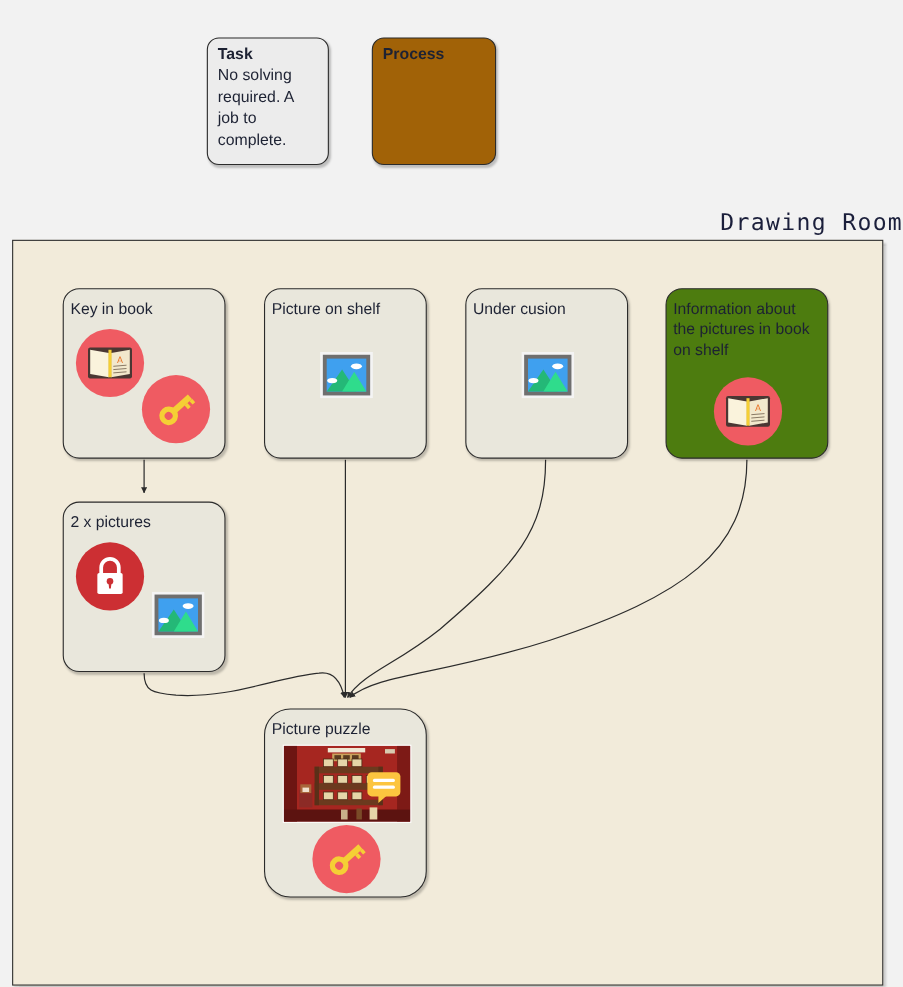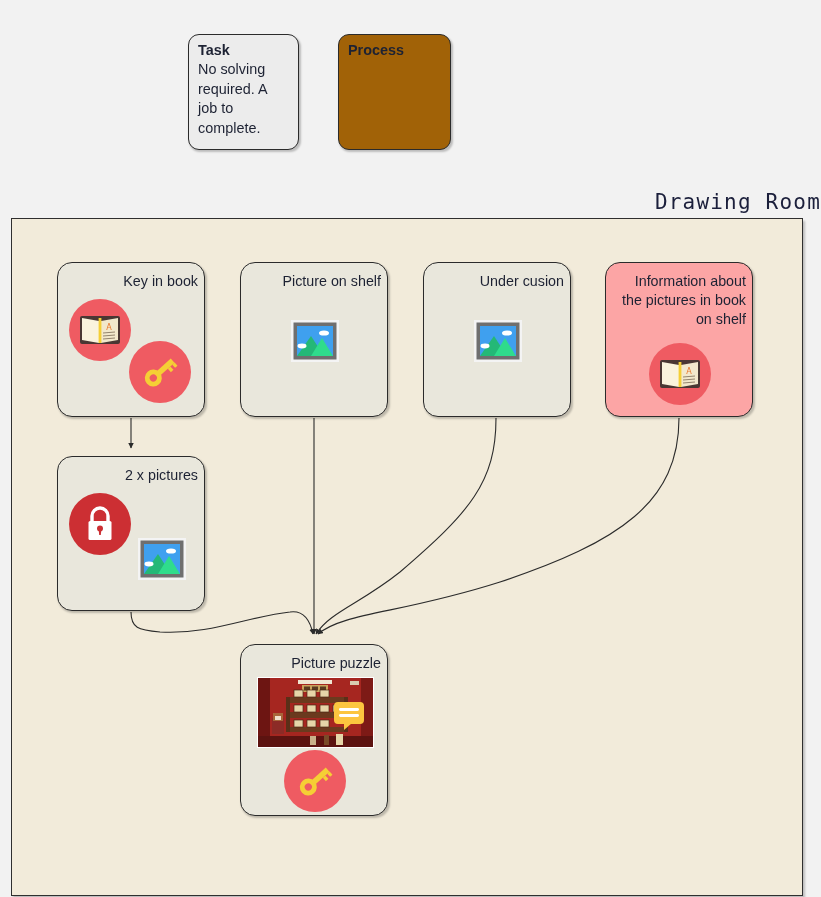--- a/index.html
+++ b/index.html
@@ -56,38 +56,38 @@
 
   
   .node {
     position: absolute;
     border: 1.5px solid #2b2b2b;
     border-radius: 15px;
     box-sizing: border-box;
     background: #e9e7dc;
     box-shadow: 1.5px 2px 2px rgba(0,0,0,0.22);
   }
-  .node.blue { background: #fca5a5; padding-left: 38px; }
+  .node.blue { background: #4d7c0f; padding-left: 38px; }
   .node-label {
     position: absolute;
     left: 0; right: 0; top: 9px;
-    text-align: right;
+    text-align: left;
     font-size: 14.3px;
     line-height: 19px;
     color: #1d2233;
     padding: 0 6px;
     box-sizing: border-box;
   }
 
   #node-key-in-book     { left: 57px;  top: 250px; width: 148px; height: 155px; }
   #node-picture-shelf   { left: 240px; top: 250px; width: 148px; height: 155px; }
   #node-under-cusion    { left: 423px; top: 250px; width: 148px; height: 155px; }
   #node-info-pictures   { left: 605px; top: 250px; width: 148px; height: 155px; }
   #node-two-pictures    { left: 57px;  top: 444px; width: 148px; height: 155px; }
-  #node-picture-puzzle  { left: 240px; top: 632px; width: 148px; height: 172px; }
+  #node-picture-puzzle  { left: 240px; top: 632px; width: 148px; height: 172px; border-radius: 24px; }
 
   
   .icon-abs { position: absolute; }
   .circ {
     border-radius: 50%;
     display: flex; align-items: center; justify-content: center;
   }
   .circ-salmon { background: #ef5b62; }
   .circ-crimson { background: #cc2f33; }
 

